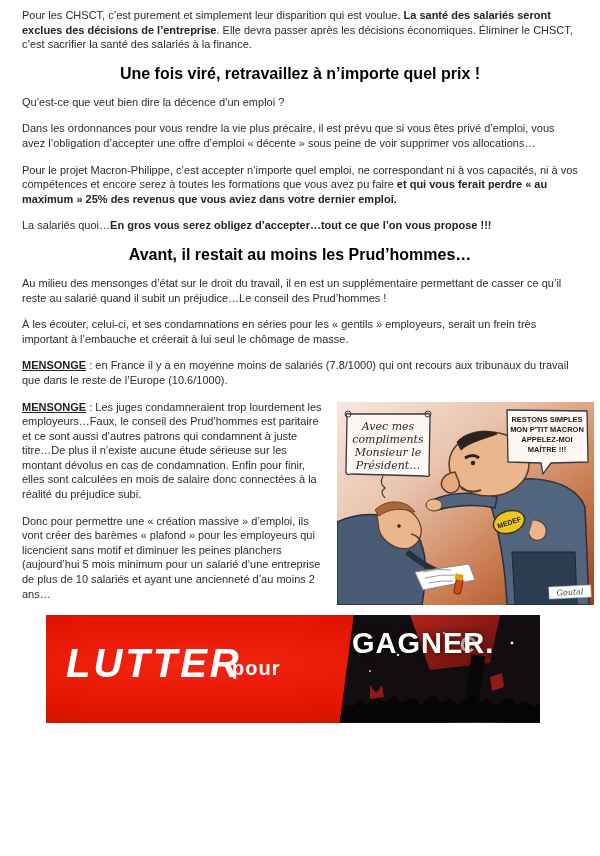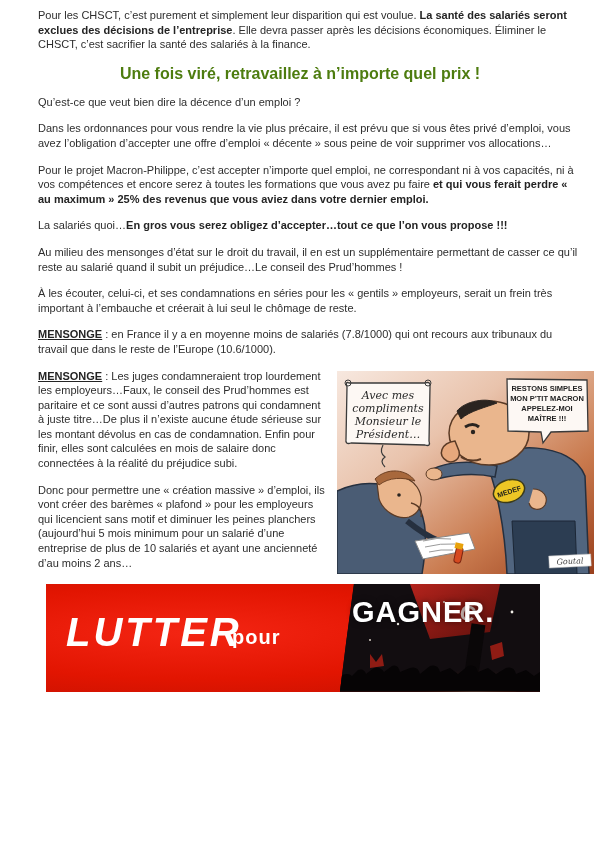--- a/index.html
+++ b/index.html
@@ -1,21 +1,21 @@
 <!DOCTYPE html>
 <html><head>
 <meta charset="utf-8">
 <style>
   html,body{margin:0;padding:0;background:#ffffff;}
   body{width:600px;height:856px;overflow:hidden;font-family:"Liberation Sans",sans-serif;}
   .page{padding:8px 22px 0 22px;color:#2d2d2d;}
-  p.body{font-size:11px;line-height:14.6px;margin:0 0 12px 16px;color:#2d2d2d;}
+  p.body{font-size:11px;line-height:14.6px;margin:0 0 12px 0;color:#2d2d2d;}
   p.body b{color:#242424;}
   h2.doc-heading{font-size:16px;line-height:19px;font-weight:bold;text-align:center;
-    color:#4d7c0f;margin:0 0 12px 0;font-family:"Liberation Sans",sans-serif;}
+    color:#000000;margin:0 0 12px 0;font-family:"Liberation Sans",sans-serif;}
   .mensonge{font-weight:bold;text-decoration:underline;}
 
   
   .cartoon{float:right;width:257px;height:203px;margin:2px -16px 10px 10px;
     display:block;}
 
   
   .banner{position:relative;width:494px;height:108px;margin:0 0 0 24px;overflow:hidden;
     background:radial-gradient(ellipse at 30% 45%, #f42513 0%, #e21501 55%, #c41100 100%);}
   .banner-photo{position:absolute;top:0;right:0;bottom:0;width:200px;
@@ -37,24 +37,25 @@
   <h2 class="doc-heading">Une fois viré, retravaillez à n’importe quel prix !</h2>
 
   <p class="body">Qu’est-ce que veut bien dire la décence d’un emploi ?</p>
 
   <p class="body">Dans les ordonnances pour vous rendre la vie plus précaire, il est prévu que si vous êtes privé d’emploi, vous avez l’obligation d’accepter une offre d’emploi « décente » sous peine de voir supprimer vos allocations…</p>
 
   <p class="body"><span>Pour le projet Macron-Philippe, c’est accepter n’importe quel emploi, ne correspondant ni à vos capacités, ni à vos compétences et encore serez à toutes les formations que vous avez pu faire </span><b>et qui vous ferait perdre « au maximum » 25% des revenus que vous aviez dans votre dernier emploi.</b></p>
 
   <p class="body"><span>La salariés quoi…</span><b>En gros vous serez obligez d’accepter…tout ce que l’on vous propose !!!</b></p>
 
+  <h2 class="doc-heading">Avant, il restait au moins les Prud’hommes…</h2>
 
   <p class="body">Au milieu des mensonges d’état sur le droit du travail, il en est un supplémentaire permettant de casser ce qu’il reste au salarié quand il subit un préjudice…Le conseil des Prud’hommes !</p>
 
-  <p class="body">À les écouter, celui-ci, et ses condamnations en séries pour les « gentils » employeurs, serait un frein très important à l’embauche et créerait à lui seul le chômage de reste.</p>
+  <p class="body">À les écouter, celui-ci, et ses condamnations en séries pour les « gentils » employeurs, serait un frein très important à l’embauche et créerait à lui seul le chômage de masse.</p>
 
   <p class="body"><b class="mensonge">MENSONGE</b><span> : en France il y a en moyenne moins de salariés (7.8/1000) qui ont recours aux tribunaux du travail que dans le reste de l’Europe (10.6/1000).</span></p>
 
   <svg class="cartoon" viewBox="0 0 257 203" xmlns="http://www.w3.org/2000/svg">
     <defs>
       <linearGradient id="bgGrad" x1="0" y1="0" x2="1" y2="1">
         <stop offset="0" stop-color="#f7e8df"></stop>
         <stop offset="0.35" stop-color="#e9c3ac"></stop>
         <stop offset="0.7" stop-color="#c97a4e"></stop>
         <stop offset="1" stop-color="#993f1c"></stop>

